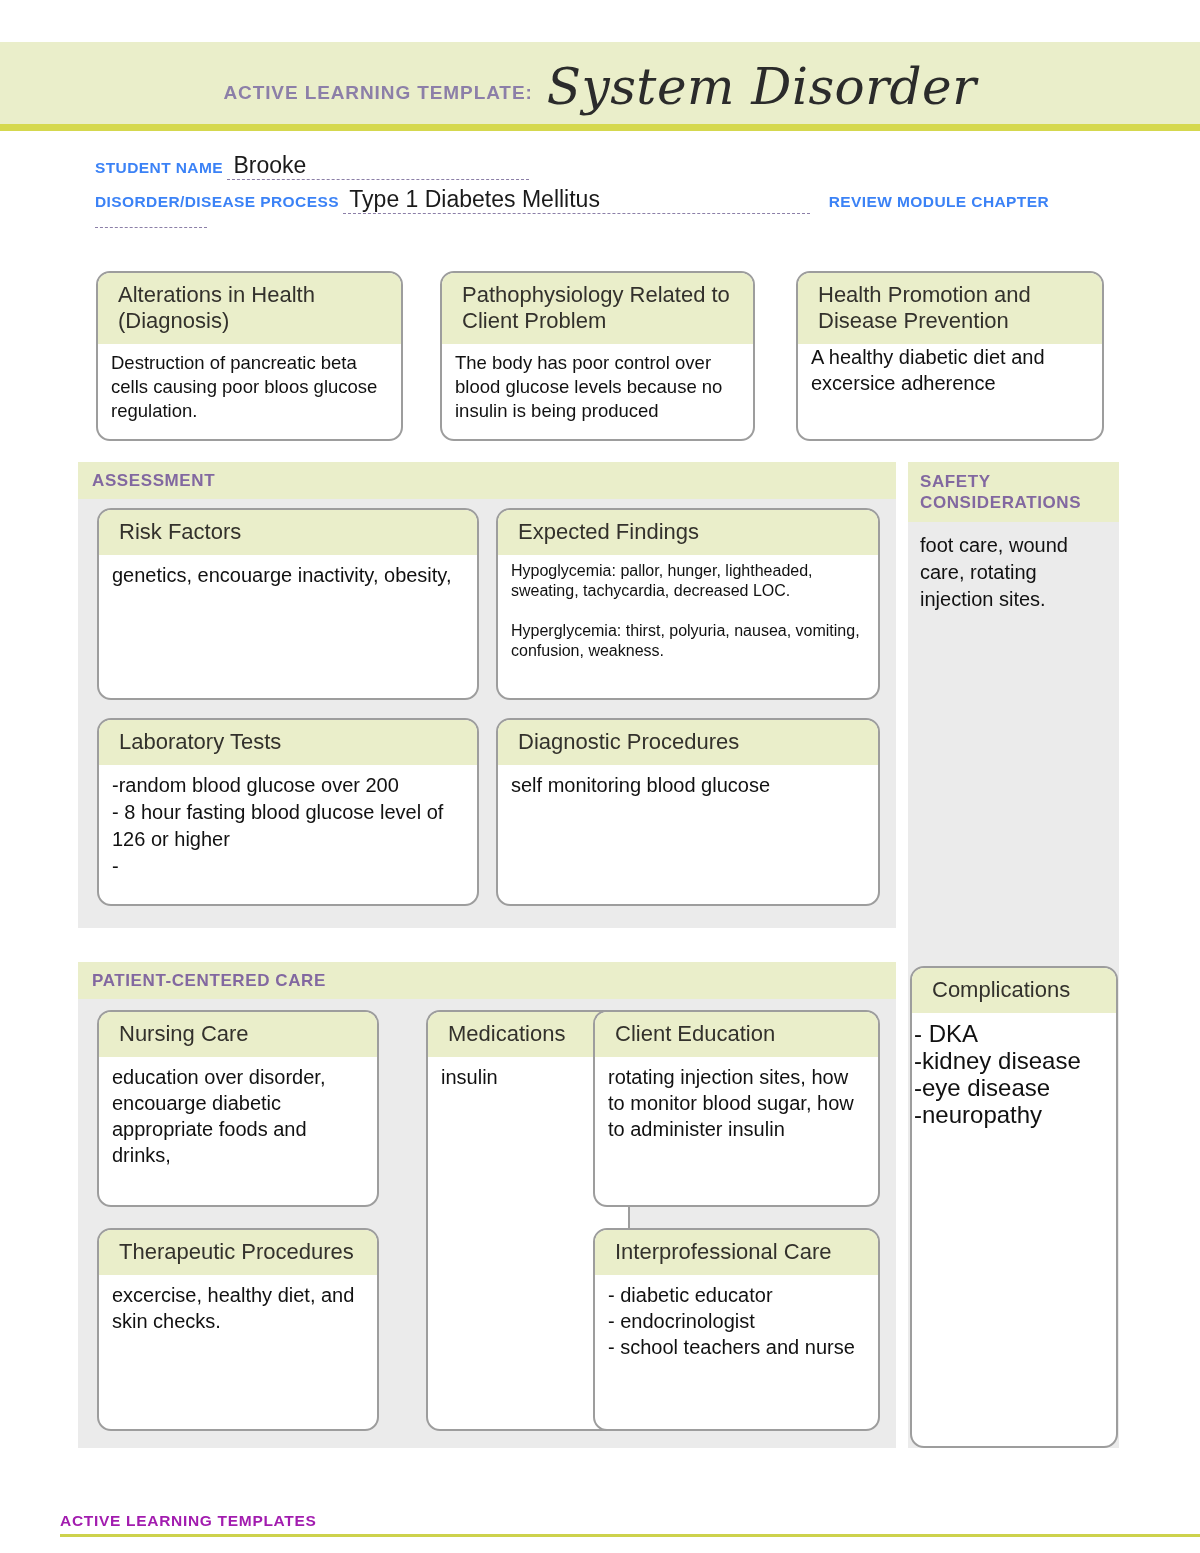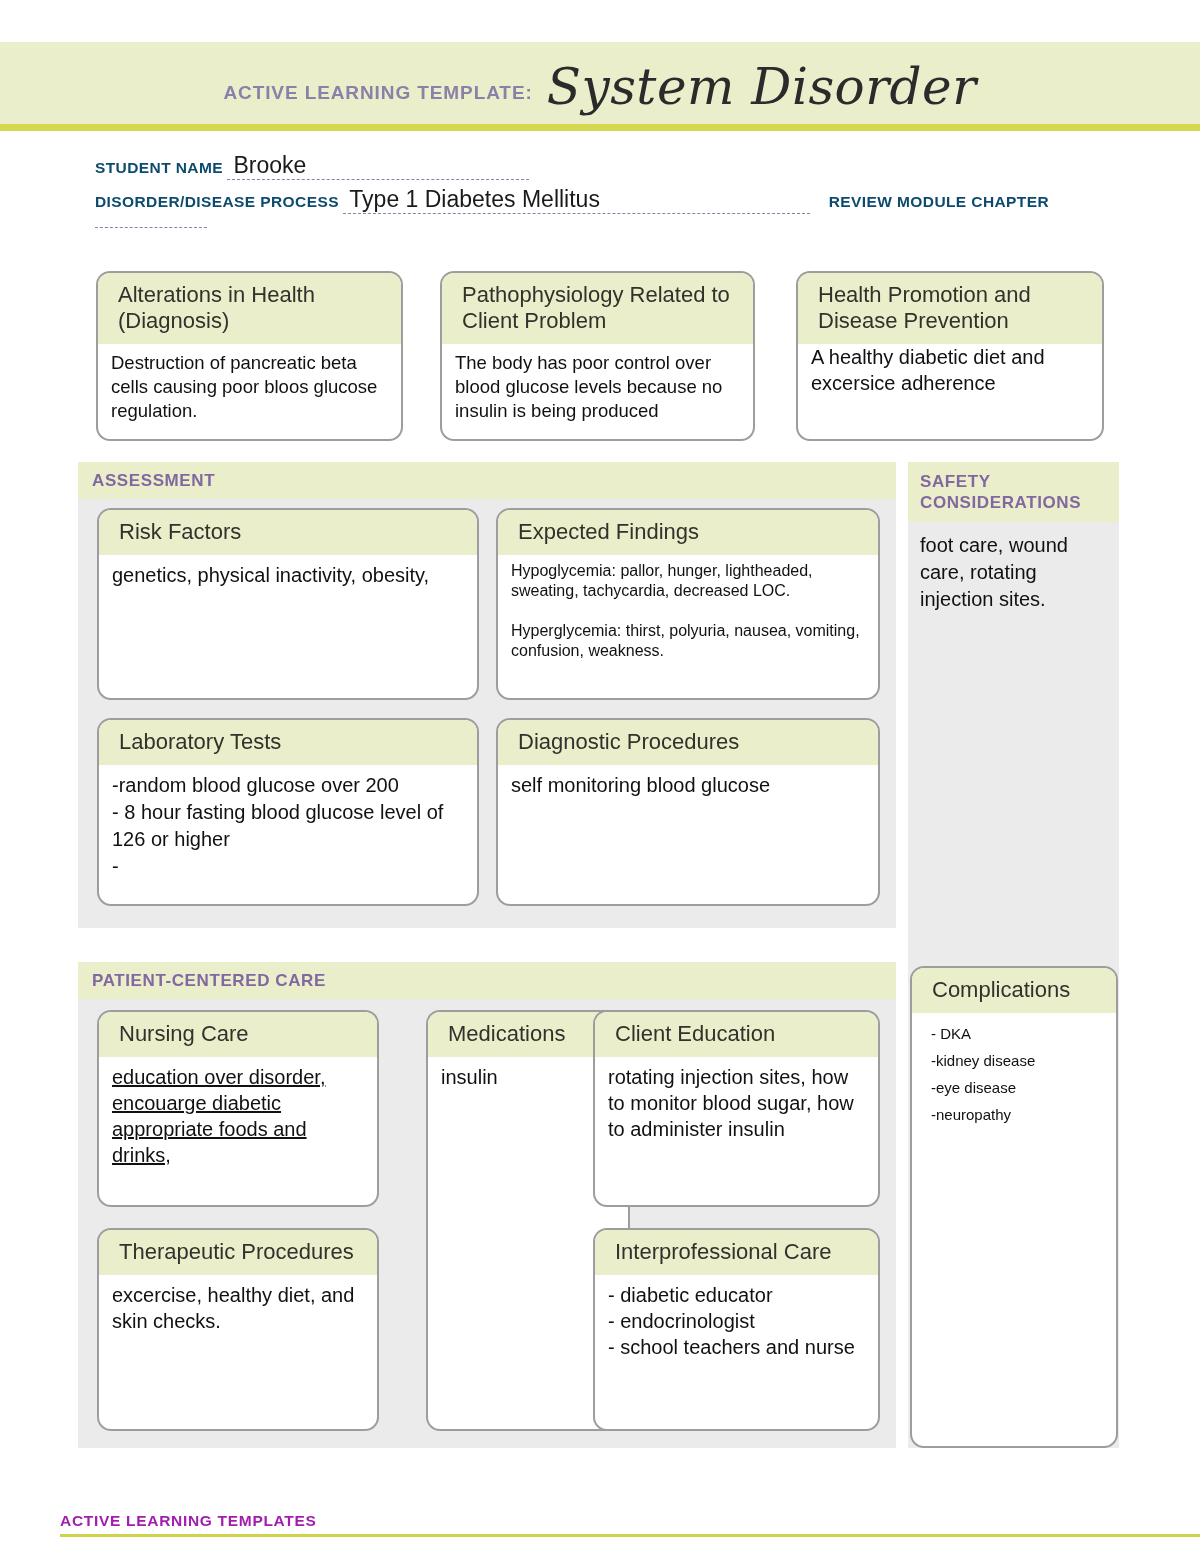--- a/index.html
+++ b/index.html
@@ -33,21 +33,21 @@
   .hdr-title{
     font-family:"DejaVu Serif",serif;
     font-style:italic;font-size:50px;color:#2b2b2b;
     padding-bottom:8px;letter-spacing:.5px;
   }
 
   
   .meta{position:absolute;left:95px;top:152px;width:1010px;}
   .meta-row{position:relative;height:34px;}
   .meta-label{
-    font-size:15.5px;letter-spacing:.4px;color:#0c4a6e;font-weight:600;
+    font-size:15.5px;letter-spacing:.4px;color:#3b82f6;font-weight:600;
     text-transform:uppercase;display:inline-block;vertical-align:baseline;
   }
   .meta-fill{
     display:inline-block;vertical-align:baseline;position:relative;
     border-bottom:1.5px dashed #8c7fa8;
     font-size:23px;color:#1a1a1a;
     padding:0 6px 1px 6px;
     line-height:26px;
     font-family:"Liberation Sans",sans-serif;
   }
@@ -151,21 +151,21 @@
 Disease Prevention</div>
   <div class="card-bd" style="font-size:20px;line-height:26px;padding-top:0;">A healthy diabetic diet and excersice adherence</div>
 </div>
 
 <div class="panel" style="left:78px;top:462px;width:818px;height:466px;">
   <div class="panel-hd">ASSESSMENT</div>
 </div>
 
 <div class="card" style="left:97px;top:508px;width:382px;height:192px;">
   <div class="card-hd">Risk Factors</div>
-  <div class="card-bd" style="font-size:20px;line-height:27px;">genetics, physical inactivity, obesity,</div>
+  <div class="card-bd" style="font-size:20px;line-height:27px;">genetics, encouarge inactivity, obesity,</div>
 </div>
 
 <div class="card" style="left:496px;top:508px;width:384px;height:192px;">
   <div class="card-hd">Expected Findings</div>
   <div class="card-bd small">Hypoglycemia: pallor, hunger, lightheaded, sweating, tachycardia, decreased LOC.
 
 Hyperglycemia: thirst, polyuria, nausea, vomiting, confusion, weakness.</div>
 </div>
 
 <div class="card" style="left:97px;top:718px;width:382px;height:188px;">
@@ -183,33 +183,33 @@
 <div class="panel" style="left:908px;top:462px;width:211px;height:466px;">
   <div class="panel-hd two-line" style="white-space:pre-line;padding-left:12px;">SAFETY
 CONSIDERATIONS</div>
   <div style="padding:10px 12px 0 12px;font-size:20px;line-height:27px;color:#111;">foot care, wound care, rotating injection sites.</div>
 </div>
 
 <div class="panel" style="left:908px;top:928px;width:211px;height:520px;"></div>
 
 <div class="card" style="left:910px;top:966px;width:208px;height:482px;">
   <div class="card-hd">Complications</div>
-  <div class="card-bd" style="font-size:15px;line-height:27px;padding-left:19px;">- DKA
+  <div class="card-bd" style="font-size:24px;line-height:27px;padding-left:2px;">- DKA
 -kidney disease
 -eye disease
 -neuropathy</div>
 </div>
 
 <div class="panel" style="left:78px;top:962px;width:818px;height:486px;">
   <div class="panel-hd">PATIENT-CENTERED CARE</div>
 </div>
 
 <div class="card" style="left:97px;top:1010px;width:282px;height:197px;">
   <div class="card-hd">Nursing Care</div>
-  <div class="card-bd" style="font-size:20px;line-height:26px;text-decoration:underline;">education over disorder, encouarge diabetic appropriate foods and drinks,</div>
+  <div class="card-bd" style="font-size:20px;line-height:26px;">education over disorder, encouarge diabetic appropriate foods and drinks,</div>
 </div>
 
 <div class="card" style="left:394px;top:1010px;width:204px;height:421px;margin-left:32px;">
   <div class="card-hd">Medications</div>
   <div class="card-bd" style="font-size:20px;line-height:26px;">insulin</div>
 </div>
 
 <div class="card" style="left:593px;top:1010px;width:287px;height:197px;">
   <div class="card-hd">Client Education</div>
   <div class="card-bd" style="font-size:20px;line-height:26px;">rotating injection sites, how to monitor blood sugar, how to administer insulin</div>

